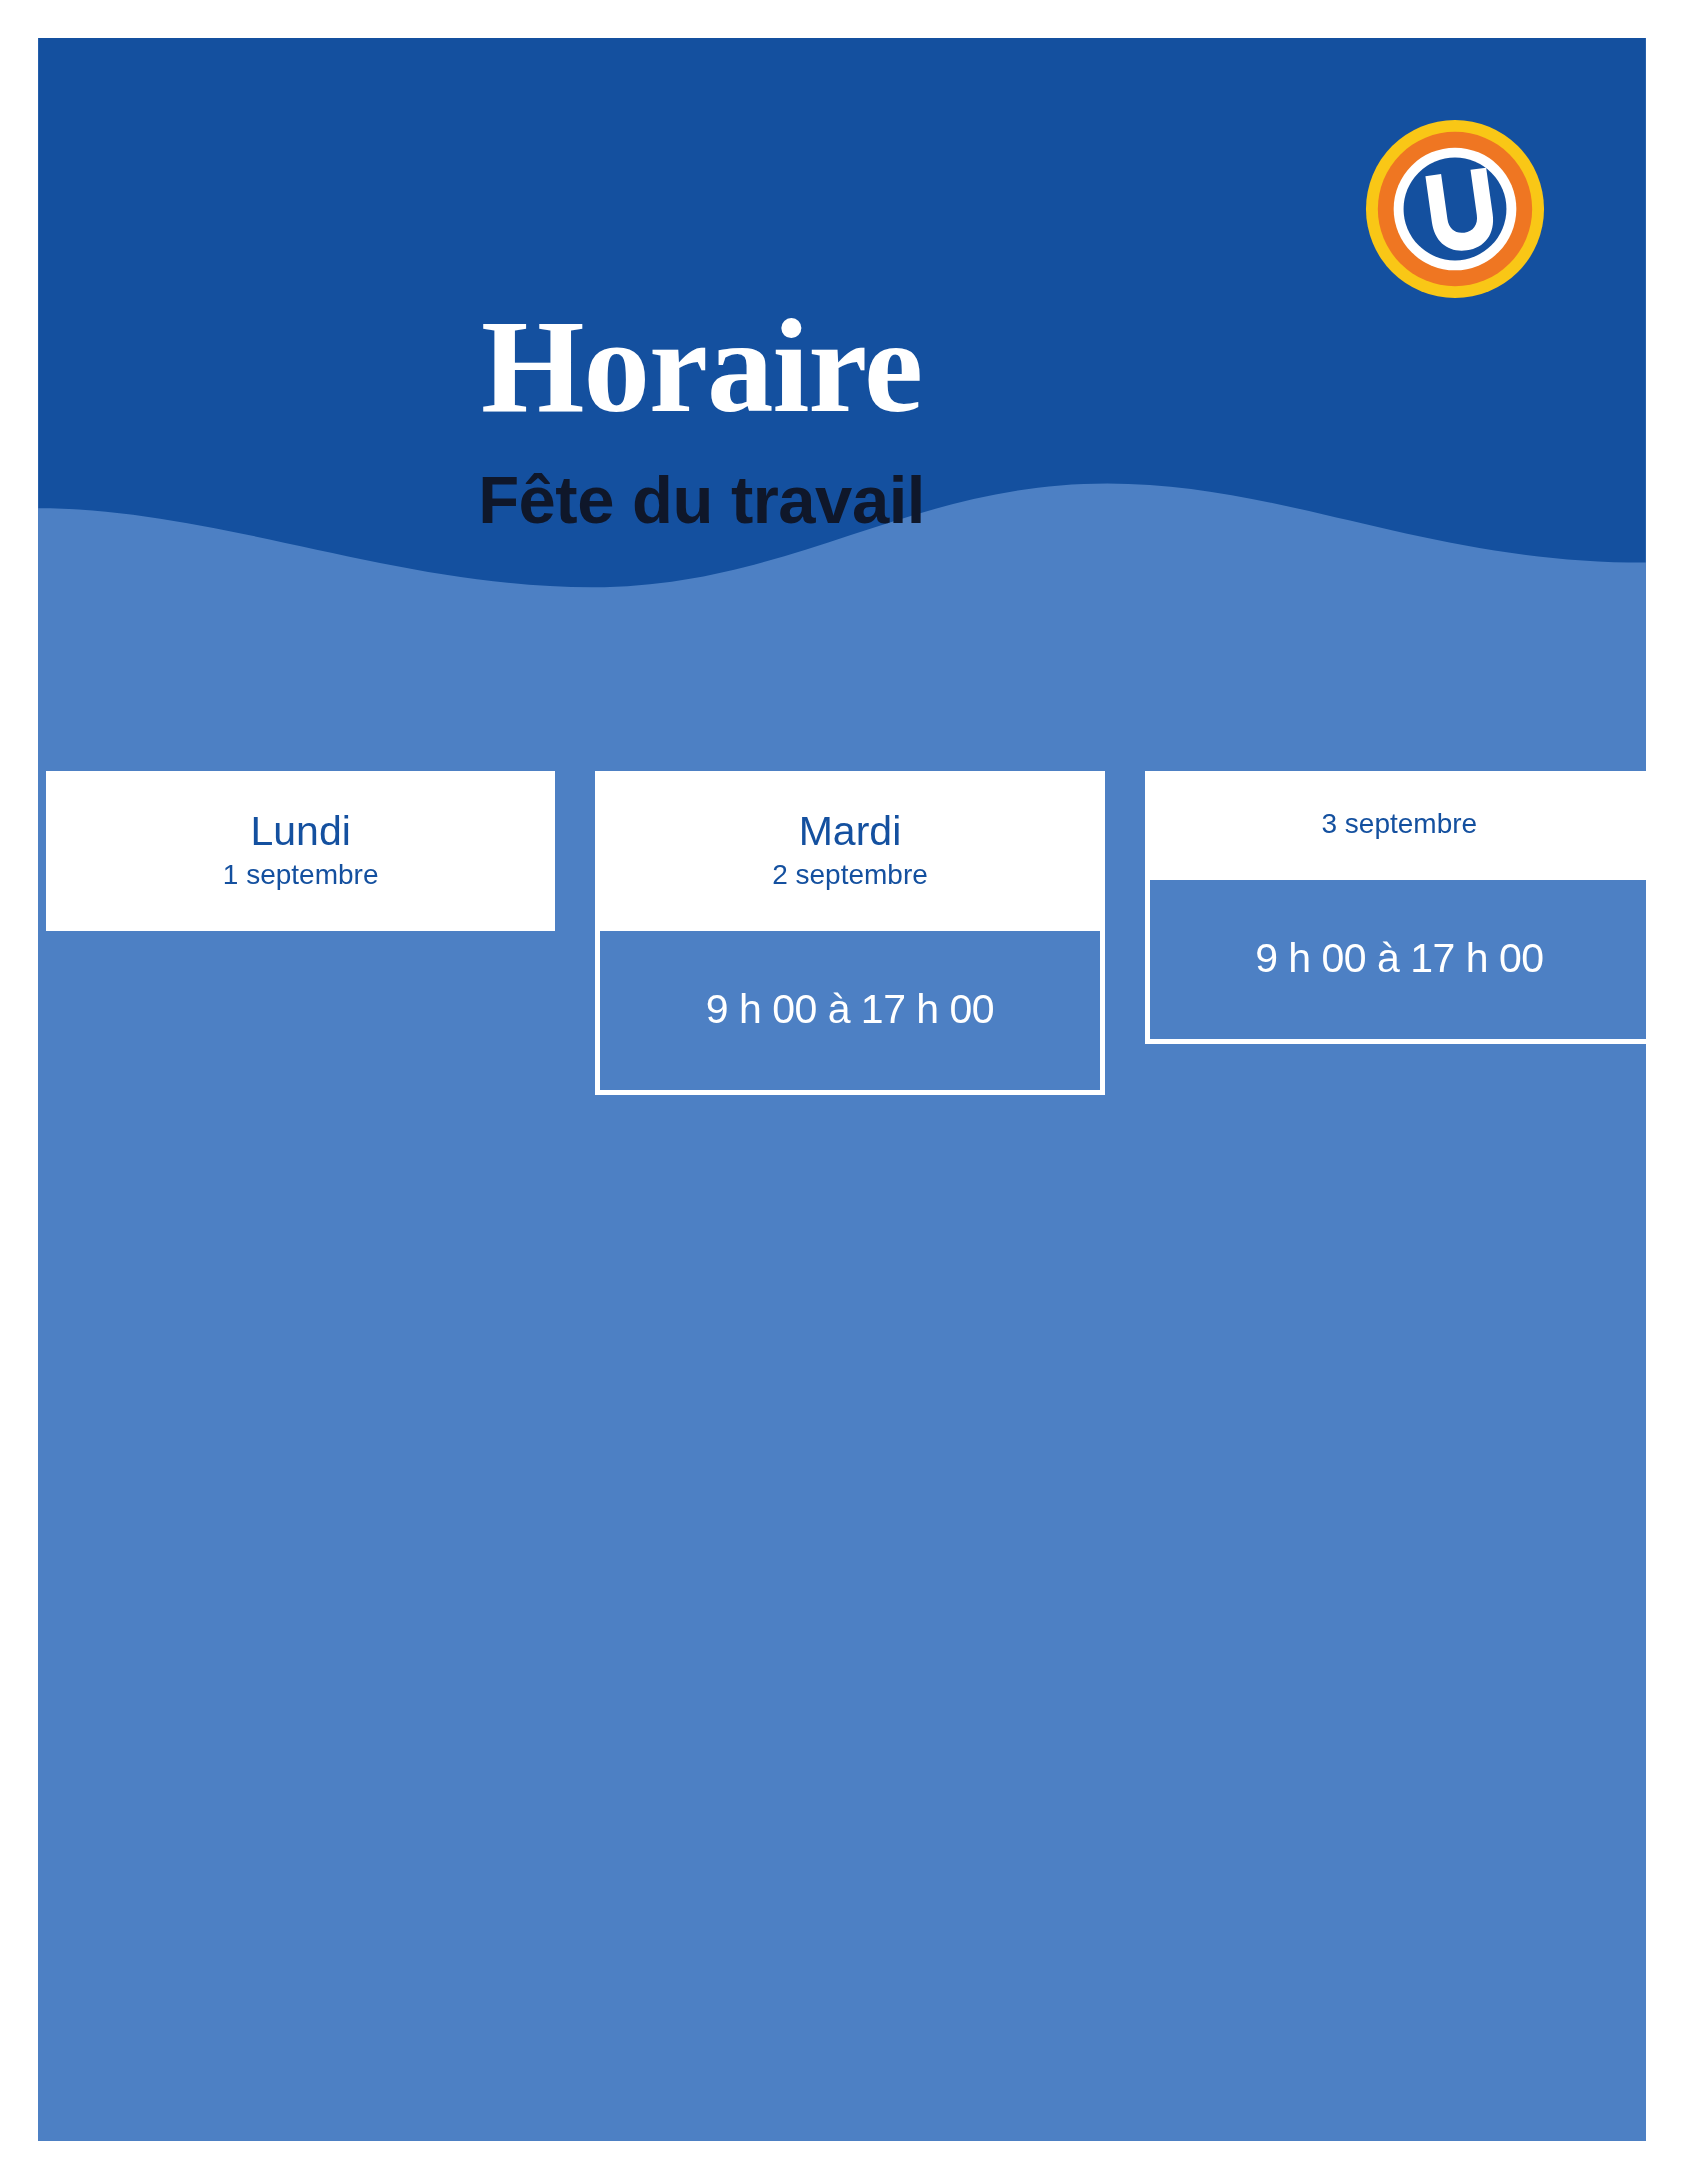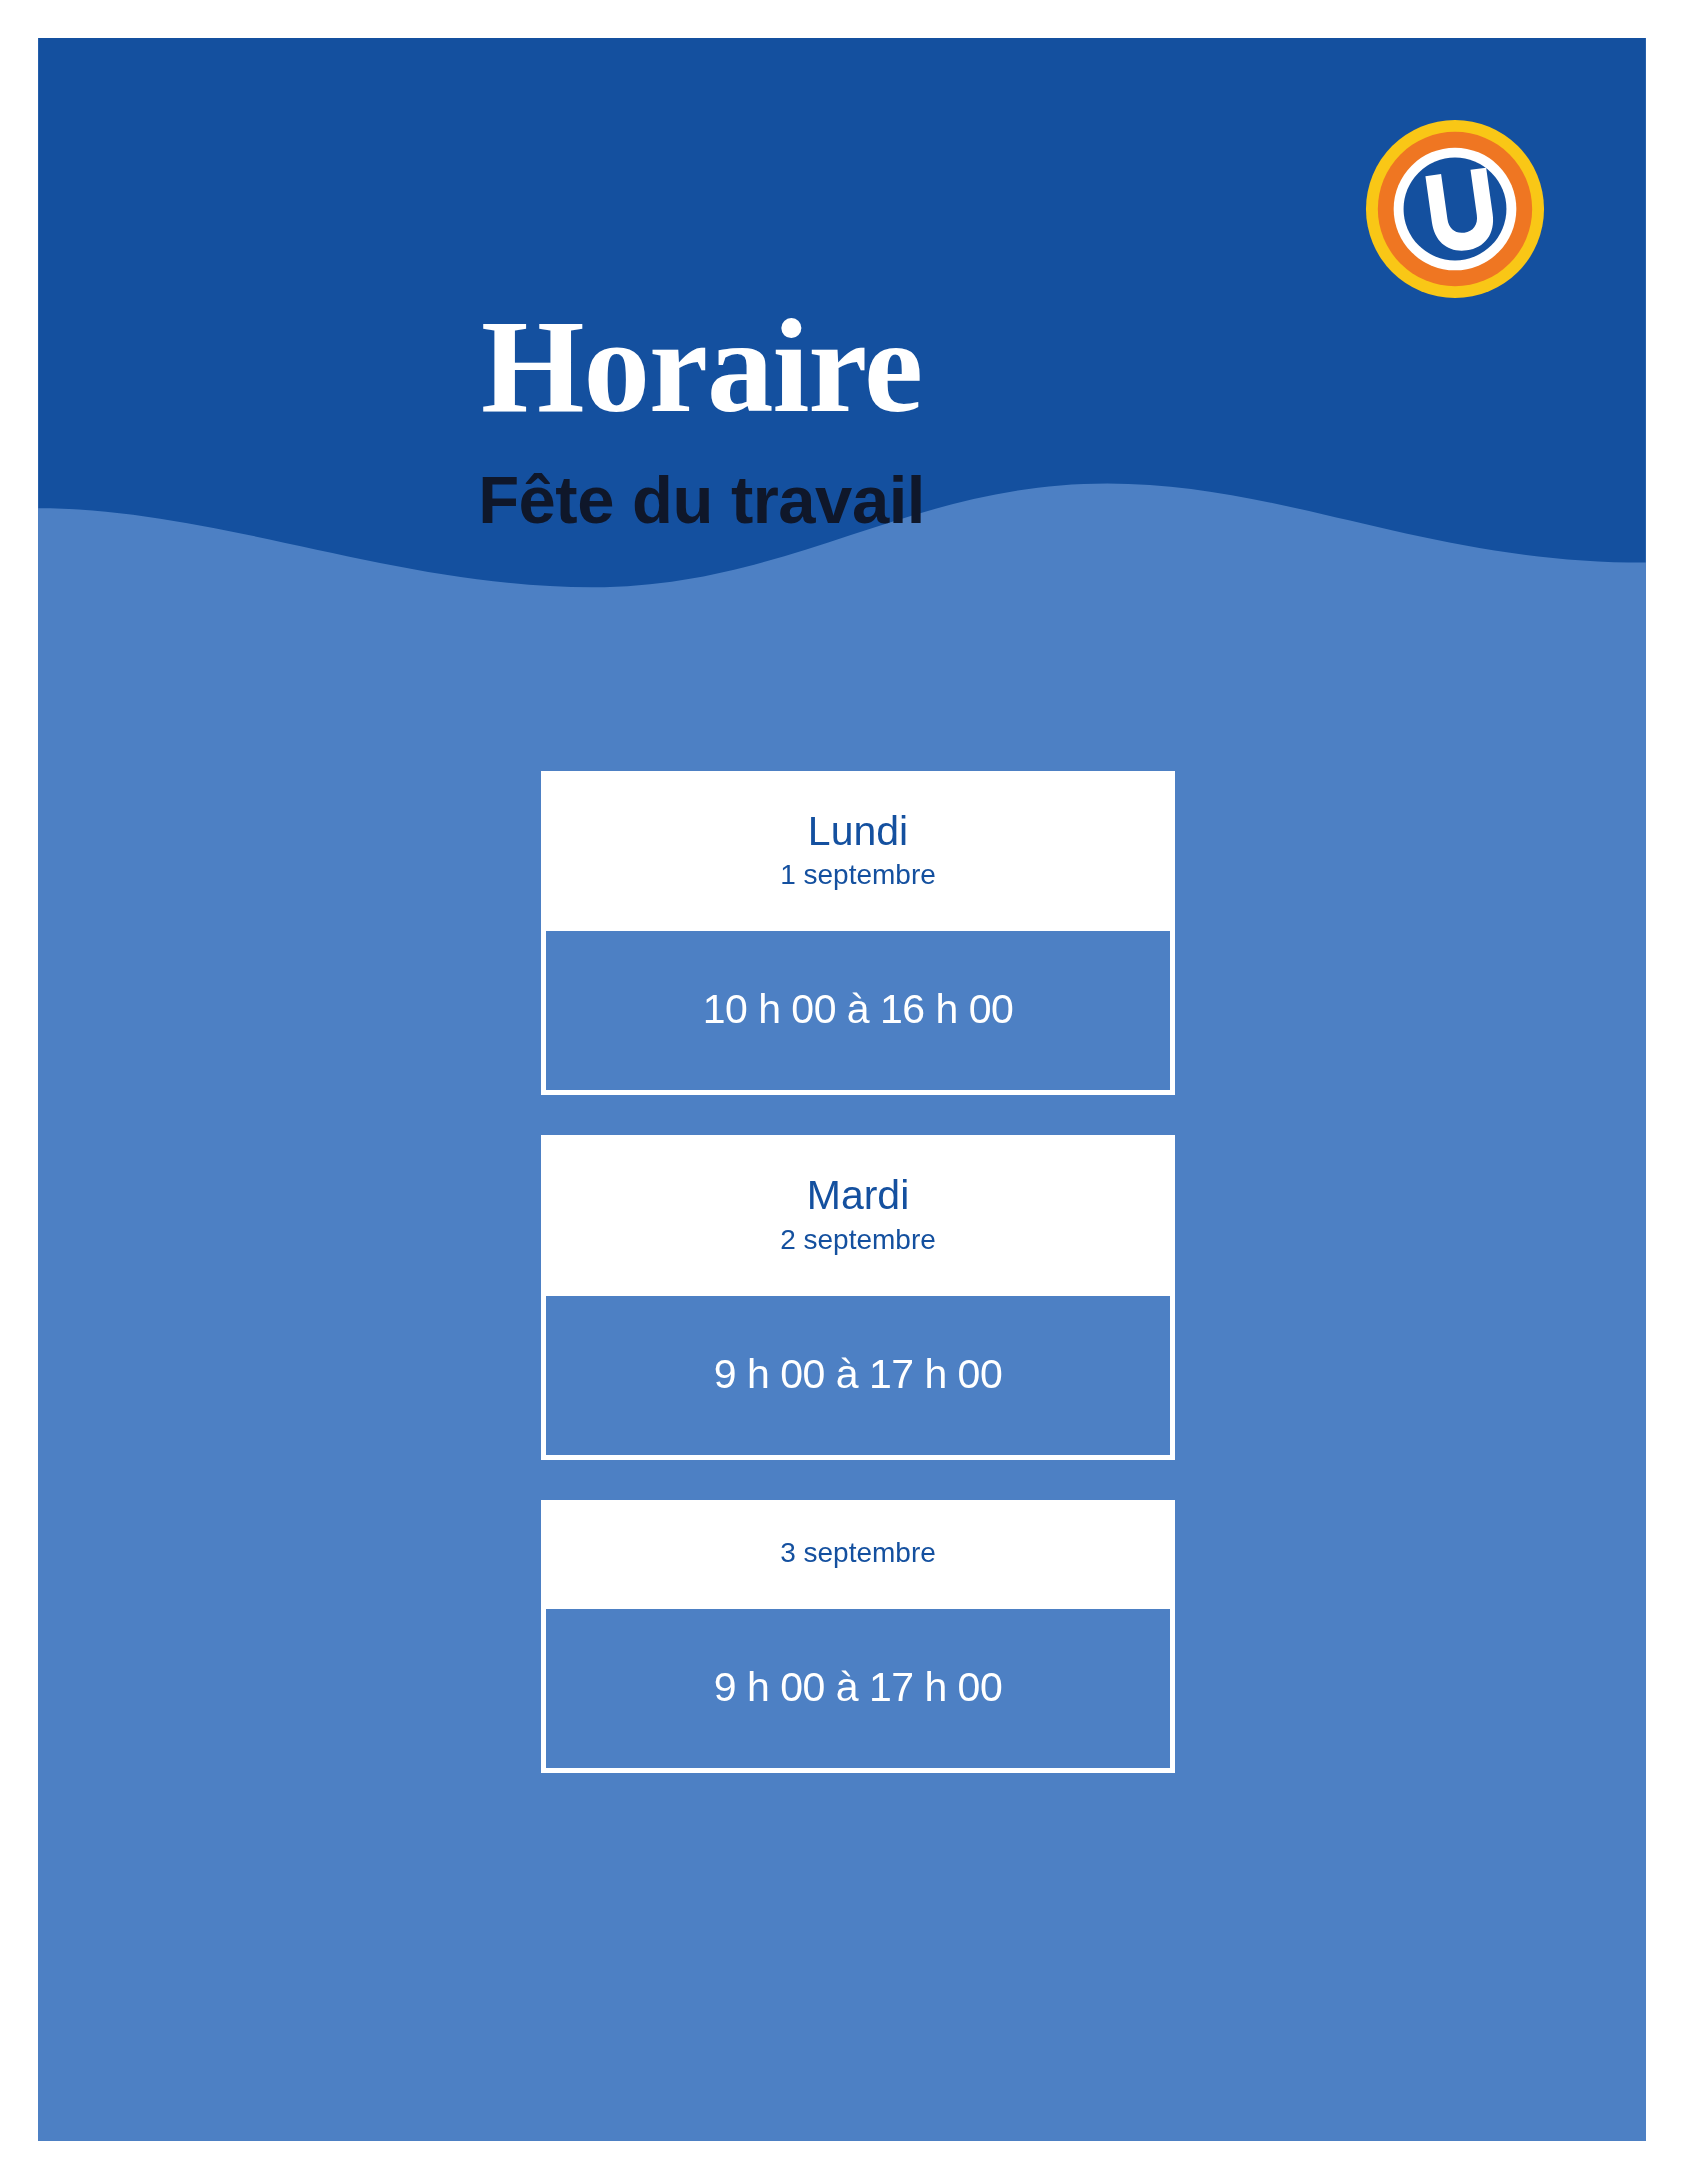--- a/index.html
+++ b/index.html
@@ -67,26 +67,25 @@
     font-size: 67px;
     line-height: 1.1;
     color: #0f172a;
     margin: 30px 0 0 0;
     letter-spacing: -0.5px;
   }
 
   
   .cards {
     position: absolute;
-    left: 16px;
+    left: 8px;
     top: 733px;
     width: 1608px;
     display: flex;
-    flex-direction: column;
-    align-items: center;
+    align-items: flex-start;
     gap: 40px;
   }
   .card {
     width: 634px;
     border: 5px solid #ffffff;
     box-sizing: border-box;
     background: #4d80c4;
   }
   .card-day {
     background: #ffffff;
@@ -143,21 +142,20 @@
     <p class="subtitle">Fête du travail</p>
   </div>
 
   <div class="cards">
 
     <div class="card">
       <div class="card-day">
         <span class="dayname">Lundi</span>
         <span class="daydate">1 septembre</span>
       </div>
-      <div class="card-hours">10 h 00 à 16 h 00</div>
     </div>
 
     <div class="card">
       <div class="card-day">
         <span class="dayname">Mardi</span>
         <span class="daydate">2 septembre</span>
       </div>
       <div class="card-hours">9 h 00 à 17 h 00</div>
     </div>
 

